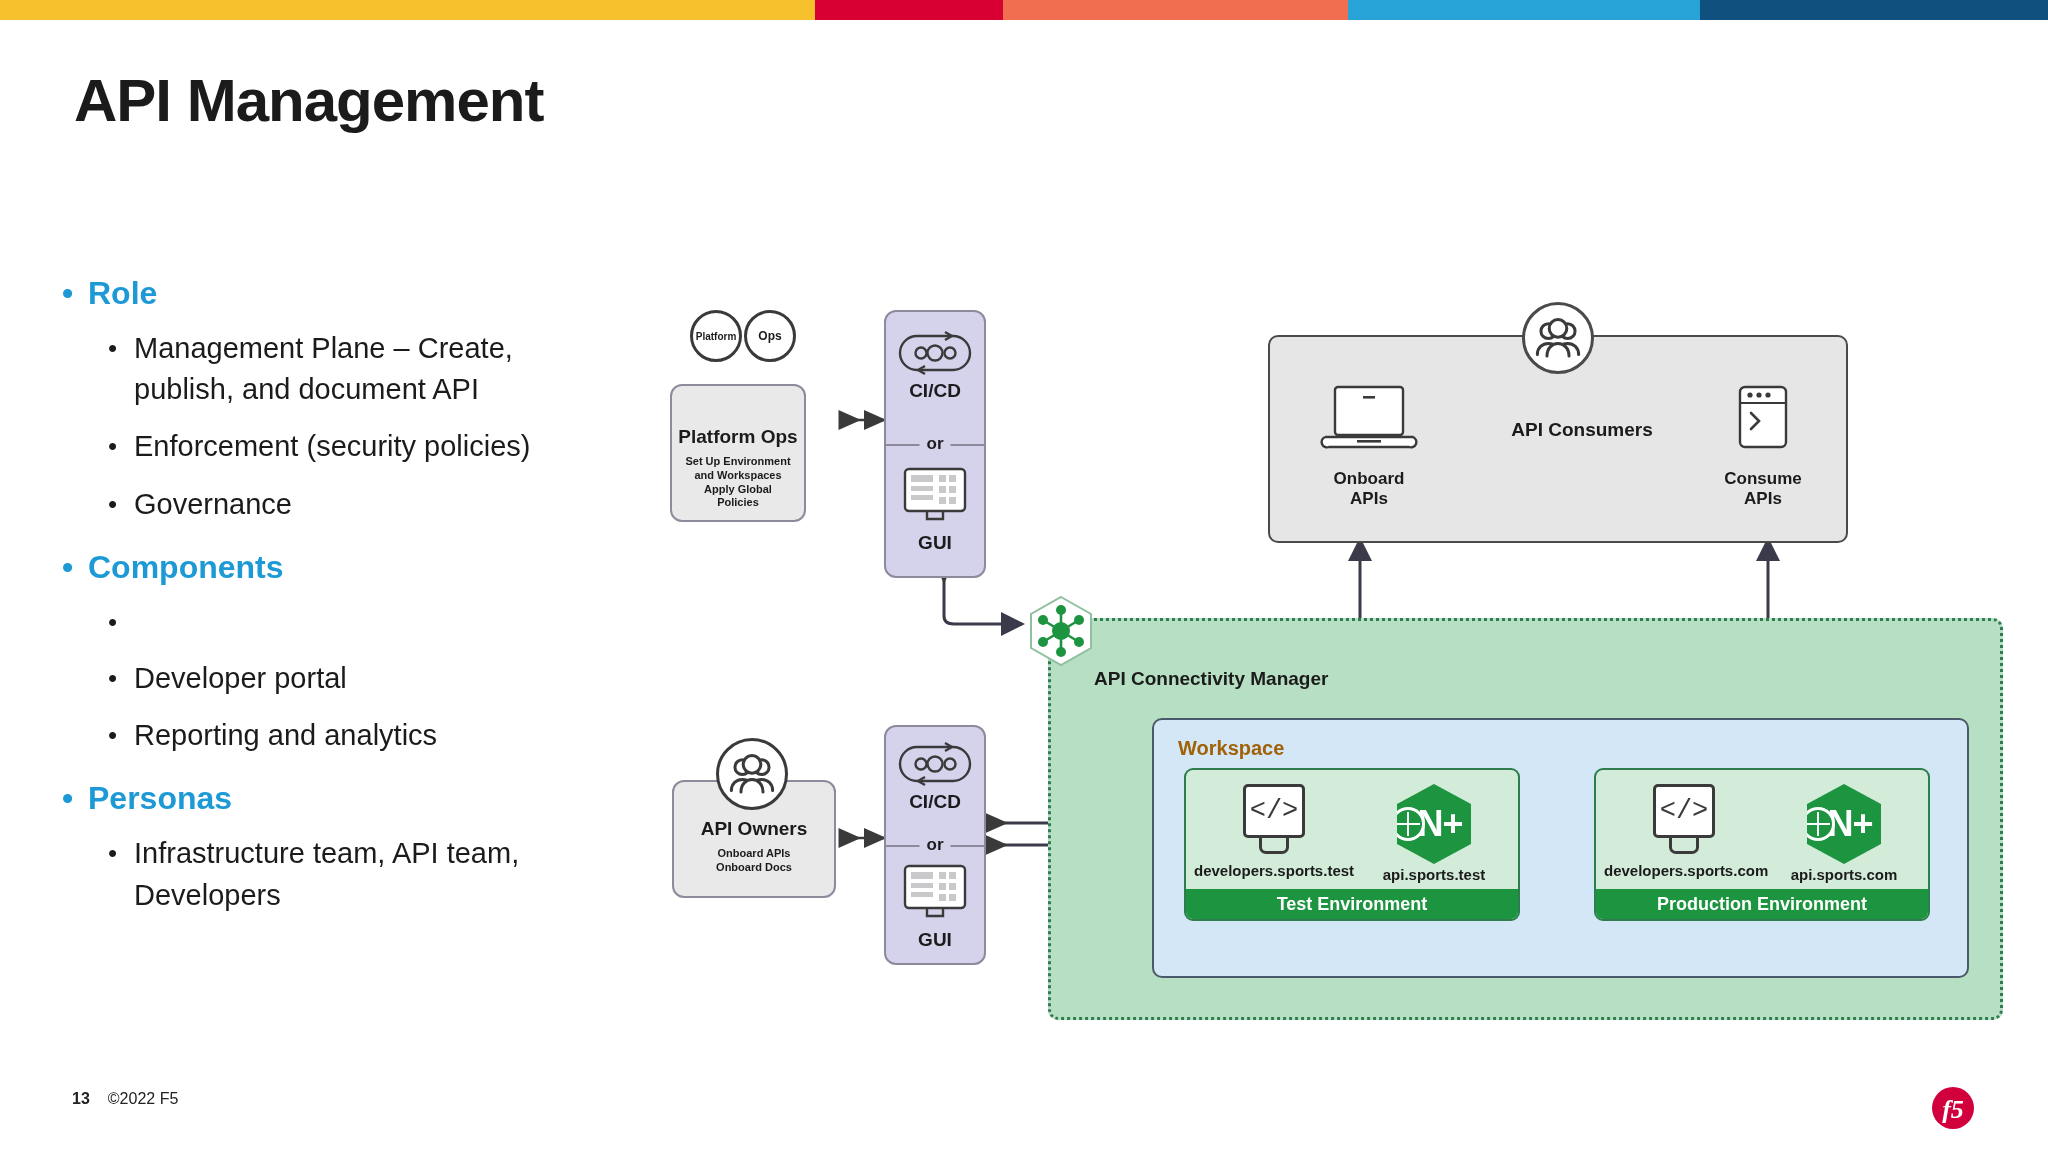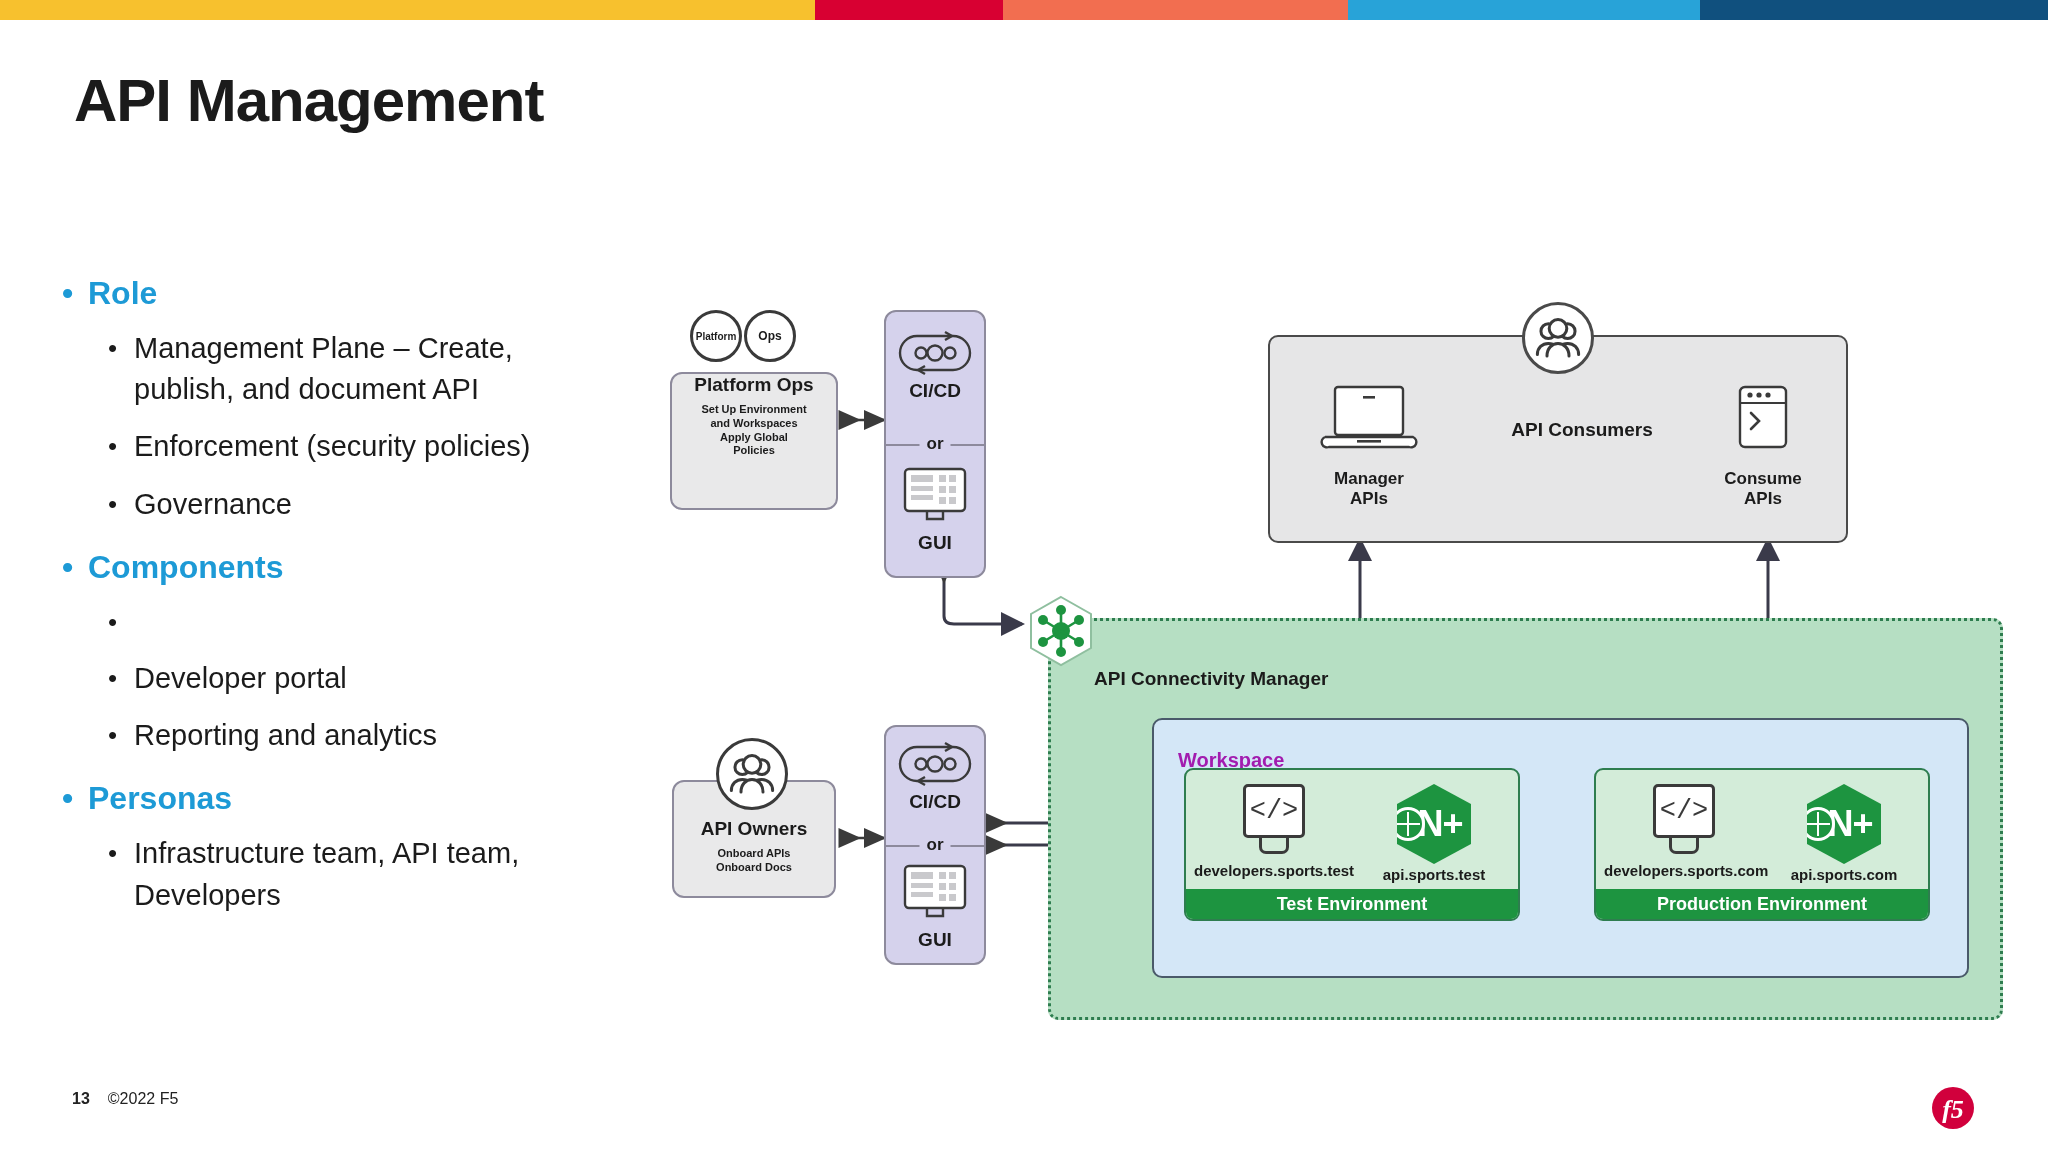--- a/index.html
+++ b/index.html
@@ -91,21 +91,21 @@
   #acm-box {
     position: absolute; left: 1048px; top: 618px; width: 955px; height: 402px;
     background: #b6dfc3; border: 3px dotted #2e7d4f; border-radius: 10px;
   }
   #acm-title { position: absolute; left: 43px; top: 47px; font-size: 19px; font-weight: bold; color: #1b1b1b; }
 
   #workspace-box {
     position: absolute; left: 1152px; top: 718px; width: 817px; height: 260px;
     background: #d4e7f7; border: 2px solid #4a5a6a; border-radius: 10px;
   }
-  #workspace-title { position: absolute; left: 24px; top: 17px; font-size: 20px; font-weight: bold; color: #a21caf; margin-top: 12px; }
+  #workspace-title { position: absolute; left: 24px; top: 17px; font-size: 20px; font-weight: bold; color: #a16207; }
 
   .env-box {
     position: absolute; top: 768px; width: 336px; height: 153px;
     background: #d3ecd9; border: 2px solid #2e7d4f; border-radius: 9px; overflow: hidden;
   }
   .env-banner {
     position: absolute; left: 0; bottom: 0; width: 100%; height: 30px;
     background: #1d9440; color: #ffffff; font-weight: bold; font-size: 18px;
     display: flex; align-items: center; justify-content: center;
   }
@@ -248,21 +248,21 @@
 
   <g fill="none" stroke="#3a3a4a" stroke-width="3">
     <path d="M1695,790 L1695,700 Q1695,690 1685,690 L1370,690 Q1360,690 1360,680 L1360,540" marker-end="url(#ah)"></path>
   </g>
 
   <g fill="none" stroke="#3a3a4a" stroke-width="3">
     <path d="M1862,790 L1862,700 Q1862,690 1852,690 L1778,690 Q1768,690 1768,680 L1768,540" marker-end="url(#ah)"></path>
   </g>
 </svg>
 
-<div class="persona-box node" style="left:670px;top:372px;width:168px;height:138px;">
+<div class="persona-box node" style="left:670px;top:384px;width:136px;height:138px;padding-top:40px;">
   <div class="persona-title">Platform Ops</div>
   <div class="persona-line">Set Up Environment</div>
   <div class="persona-line">and Workspaces</div>
   <div class="persona-line">Apply Global</div>
   <div class="persona-line">Policies</div>
 </div>
 <div class="circle-badge" style="left:690px;top:310px;width:52px;height:52px;display:flex;align-items:center;justify-content:center;text-align:center;">
   <span style="font-size:10px;font-weight:bold;color:#1b1b1b;">Platform</span>
 </div>
 <div class="circle-badge" style="left:744px;top:310px;width:52px;height:52px;display:flex;align-items:center;justify-content:center;">
@@ -358,21 +358,21 @@
 <div id="consumers-box" class="node">
   <div id="consumers-title">API Consumers</div>
 
   <div class="consumer-item" style="left:24px;top:46px;">
     <svg width="104" height="76" viewBox="0 0 104 76">
       <rect x="18" y="4" width="68" height="48" rx="3" fill="#ffffff" stroke="#3a3a3a" stroke-width="2.4"></rect>
       <rect x="46" y="13" width="12" height="2.6" fill="#3a3a3a"></rect>
       <path d="M8 54 h88 a4 4 0 0 1 -4 10 H12 a4 4 0 0 1 -4 -10" fill="#ffffff" stroke="#3a3a3a" stroke-width="2.4"></path>
       <rect x="40" y="57" width="24" height="2.6" fill="#3a3a3a"></rect>
     </svg>
-    <div class="consumer-label">Manager</div>
+    <div class="consumer-label">Onboard</div>
     <div class="consumer-label" style="margin-top:0">APIs</div>
   </div>
 
   <div class="consumer-item" style="left:418px;top:46px;">
     <svg width="62" height="76" viewBox="0 0 62 76">
       <rect x="8" y="4" width="46" height="60" rx="5" fill="#ffffff" stroke="#3a3a3a" stroke-width="2.4"></rect>
       <line x1="8" y1="20" x2="54" y2="20" stroke="#3a3a3a" stroke-width="2.2"></line>
       <circle cx="18" cy="12" r="2.6" fill="#3a3a3a"></circle>
         <circle cx="27" cy="12" r="2.6" fill="#3a3a3a"></circle>
         <circle cx="36" cy="12" r="2.6" fill="#3a3a3a"></circle>

